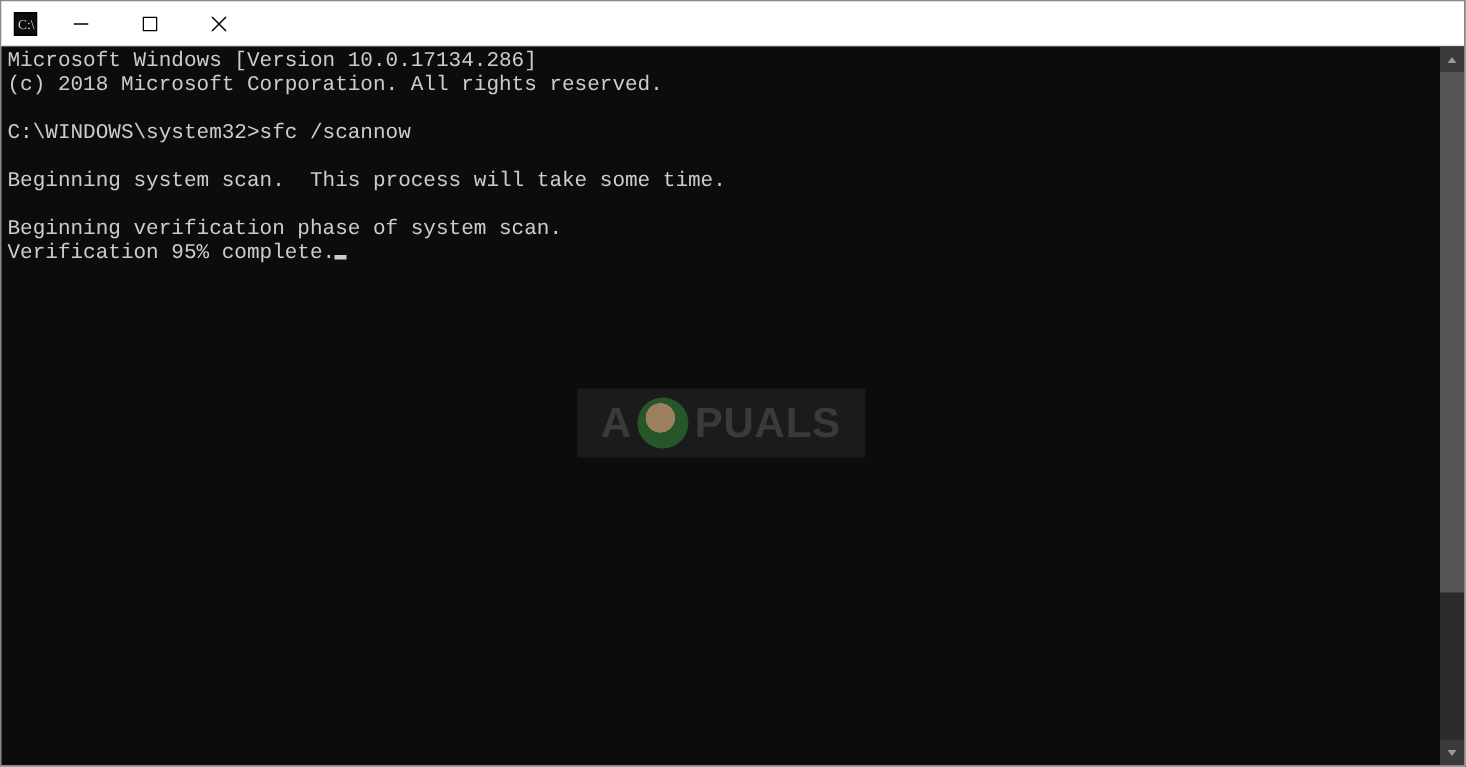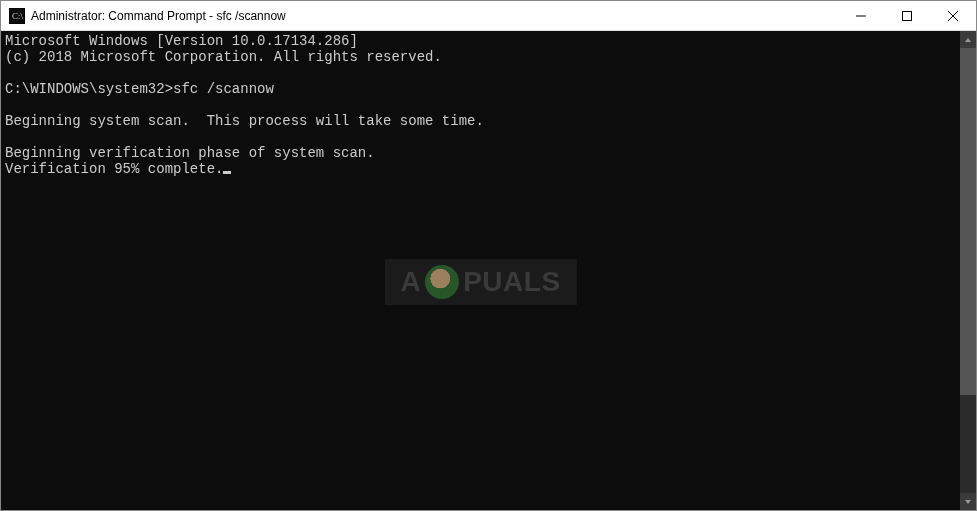--- a/index.html
+++ b/index.html
@@ -144,21 +144,20 @@
 <div class="window">
 
   <div class="title-bar">
     <div class="title-icon">
       <svg viewBox="0 0 16 16">
           <rect x="0" y="0" width="16" height="16" fill="#000"></rect>
           <rect x="1" y="1" width="14" height="14" fill="#0c0c0c"></rect>
           <text x="3" y="11" font-size="9" fill="#ccc" font-family="Consolas">C:\</text>
         </svg>
     </div>
-    <div class="title-text">Administrator: Command Prompt - sfc  /scannow</div>
     <div class="win-controls">
       <button class="win-btn">
         <svg viewBox="0 0 10 10">
             <line x1="0" y1="5" x2="10" y2="5" stroke="#000" stroke-width="1"></line>
           </svg>
       </button>
       <button class="win-btn">
         <svg viewBox="0 0 10 10">
             <rect x="0.5" y="0.5" width="9" height="9" fill="none" stroke="#000" stroke-width="1"></rect>
           </svg>

